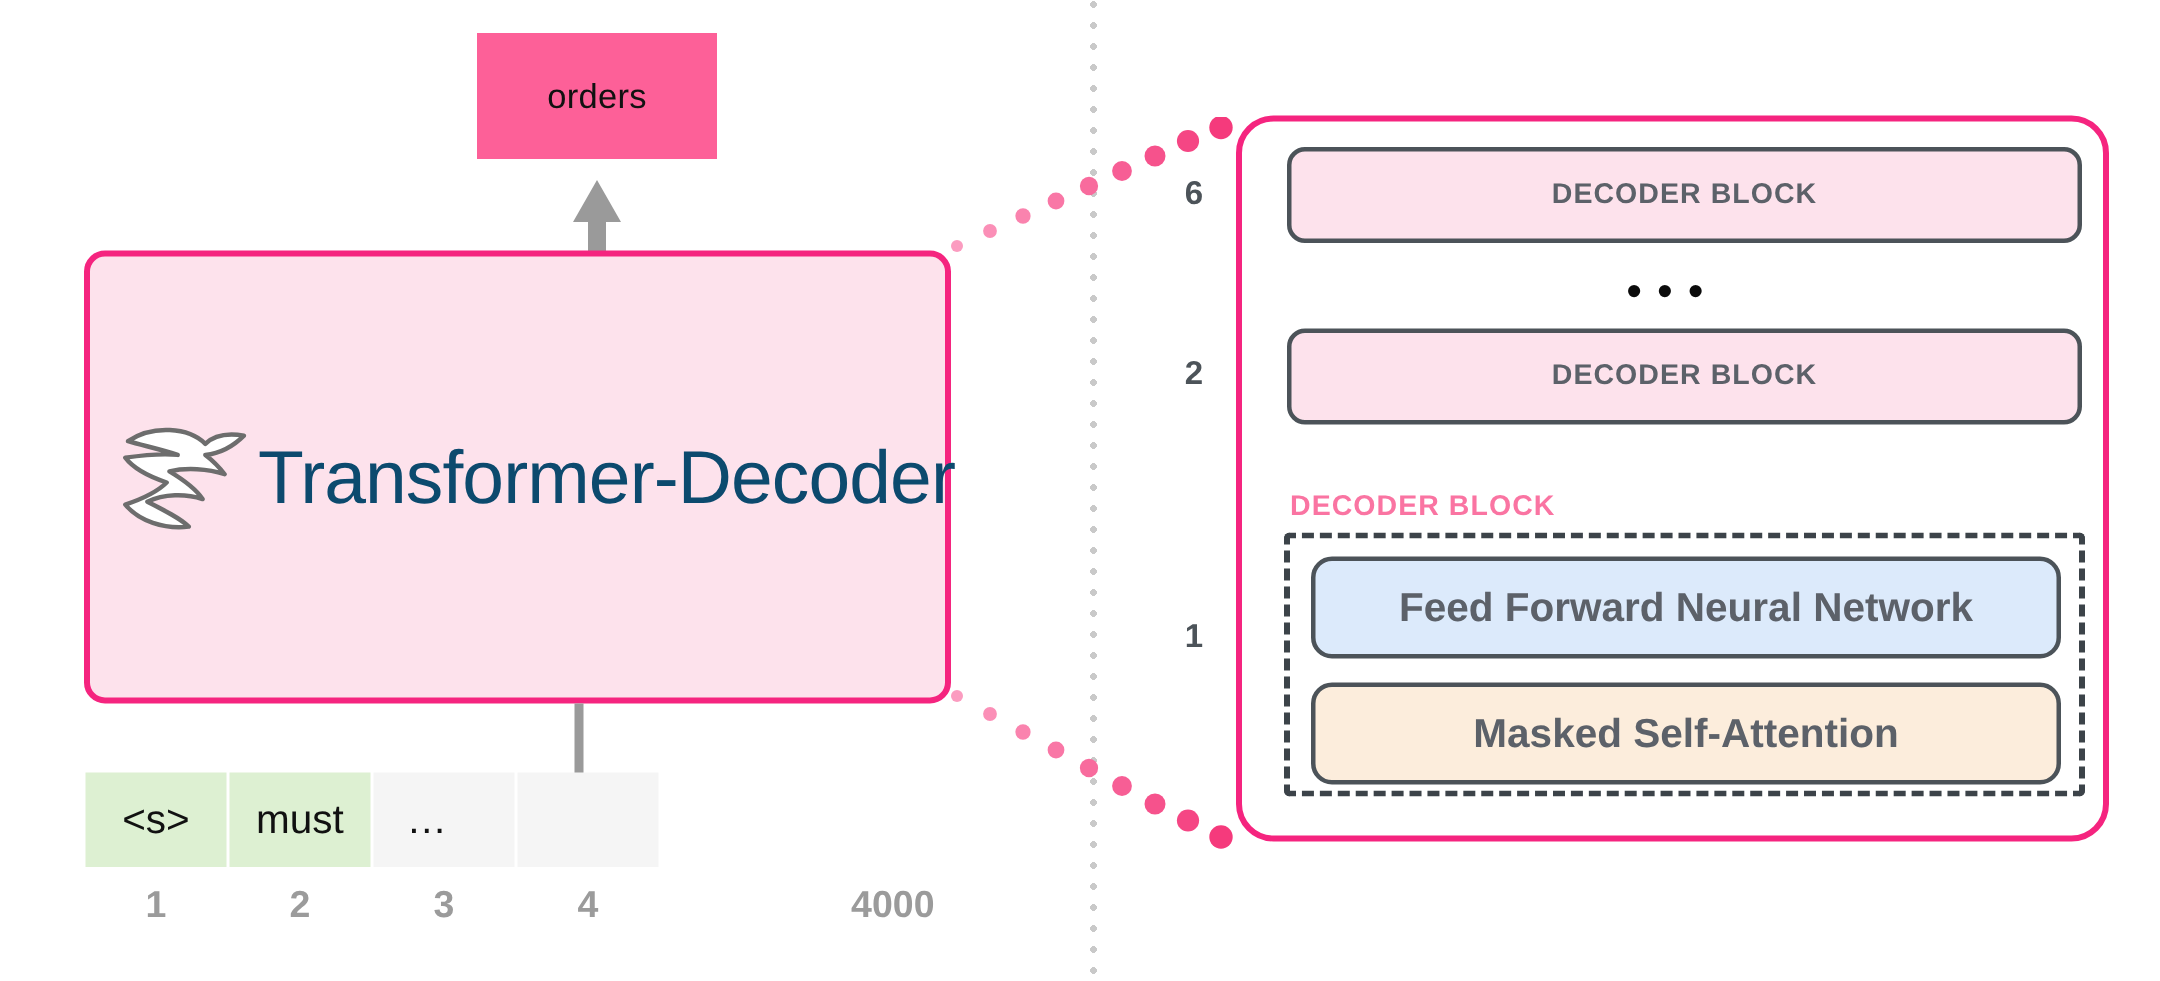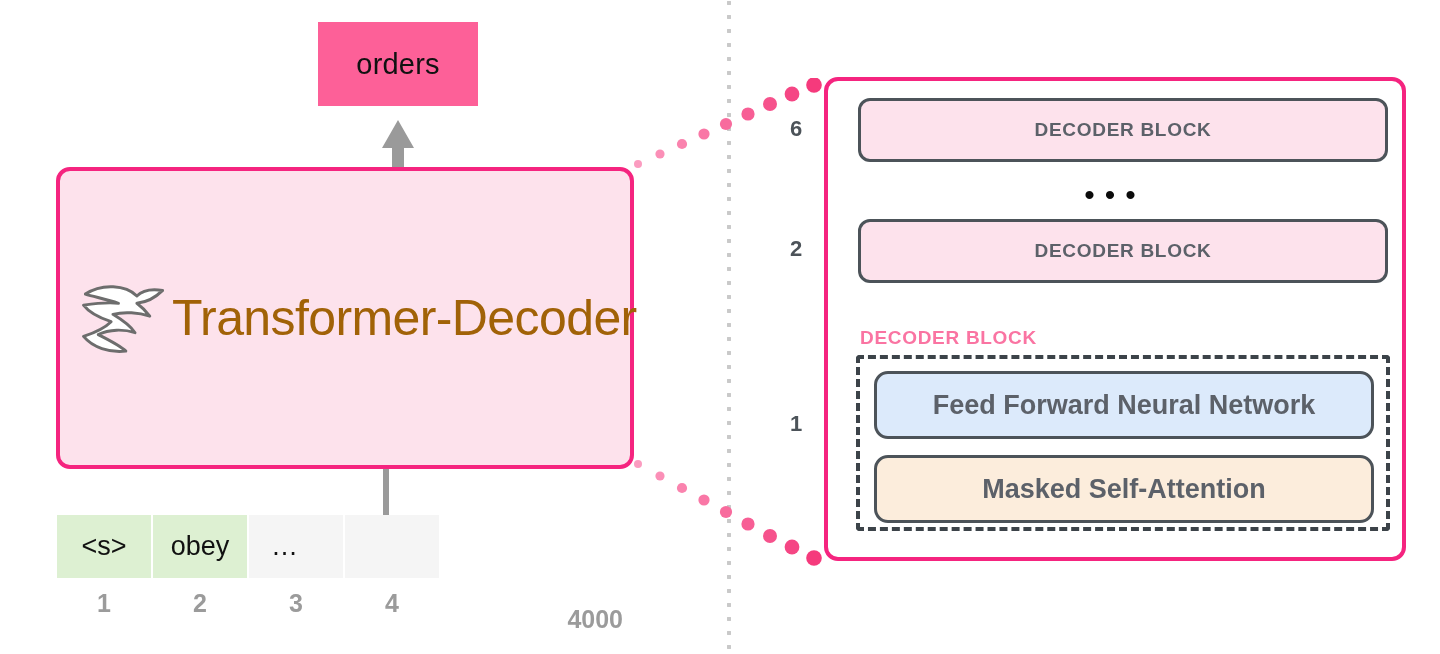--- a/index.html
+++ b/index.html
@@ -23,40 +23,40 @@
 
   
   .orders-box {
     position: absolute;
     left: 318px; top: 22px;
     width: 160px; height: 84px;
     background: #fd6098;
     display: flex; align-items: center; justify-content: center;
   }
   .orders-box span {
-    font-size: 29px; color: #111; letter-spacing: .2px;
+    font-size: 23px; color: #111; letter-spacing: .2px;
   }
 
   
   .up-arrow { position: absolute; left: 376px; top: 118px; width: 44px; height: 52px; }
 
   
   .decoder-panel {
     position: absolute;
     left: 56px; top: 167px;
     width: 578px; height: 302px;
     background: #fde2ec;
     border: 4px solid #f5247f;
     border-radius: 14px;
     display: flex; align-items: center;
   }
   .logo-wrap { position: absolute; left: 18px; top: 50%; transform: translateY(-50%); width: 92px; height: 92px; }
   .decoder-title {
     position: absolute; left: 112px; top: 50%; transform: translateY(-50%);
-    font-size: 50px; font-weight: 300; color: #a16207;
+    font-size: 50px; font-weight: 300; color: #0c4a6e;
     letter-spacing: -0.6px; white-space: nowrap;
   }
 
   
   .down-line {
     position: absolute; left: 383px; top: 469px;
     width: 6px; height: 52px; background: #9a9a9a;
   }
 
   
@@ -67,30 +67,30 @@
     font-size: 27px; color: #111; background: #ddf0d2;
   }
   .token-cell.muted { background: #f5f5f5; }
   .token-cell.ell { justify-content: flex-start; padding-left: 22px; }
 
   .index-strip { position: absolute; left: 57px; top: 589px; display: flex; gap: 2px; }
   .index-cell {
     width: 94px; text-align: center;
     font-size: 25px; font-weight: bold; color: #9b9b9b;
   }
-  .index-cell.last { text-align: right; padding-right: 8px; margin-top: 16px; }
+  .index-cell.last { text-align: right; padding-right: 8px; }
 
   
   .stack-panel {
     position: absolute;
     left: 824px; top: 77px;
     width: 582px; height: 484px;
     background: #ffffff;
     border: 4px solid #f5247f;
-    border-radius: 14px;
+    border-radius: 25px;
   }
   .layer-num {
     position: absolute; width: 40px; text-align: center;
     font-size: 22px; font-weight: bold; color: #4c5359;
   }
   .layer-num.n6 { left: 776px; top: 116px; }
   .layer-num.n2 { left: 776px; top: 236px; }
   .layer-num.n1 { left: 776px; top: 411px; }
 
   .dblock {
@@ -167,21 +167,21 @@
                  C32 30, 18 27, 8 24 Z" fill="#ffffff" stroke="#6d6d6d" stroke-width="3.2" stroke-linejoin="round"></path>
       </svg>
     </div>
     <div class="decoder-title">Transformer-Decoder</div>
   </div>
 
   <div class="down-line"></div>
 
   <div class="token-strip">
     <div class="token-cell">&lt;s&gt;</div>
-    <div class="token-cell">obey</div>
+    <div class="token-cell">must</div>
     <div class="token-cell muted ell">…</div>
     <div class="token-cell muted"></div>
   </div>
 
   <div class="index-strip">
     <div class="index-cell">1</div>
     <div class="index-cell">2</div>
     <div class="index-cell">3</div>
     <div class="index-cell">4</div>
     <div class="index-cell"></div>

